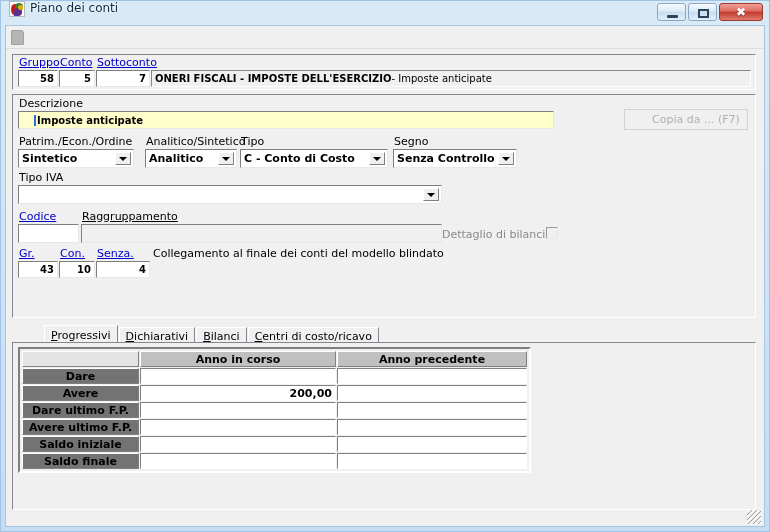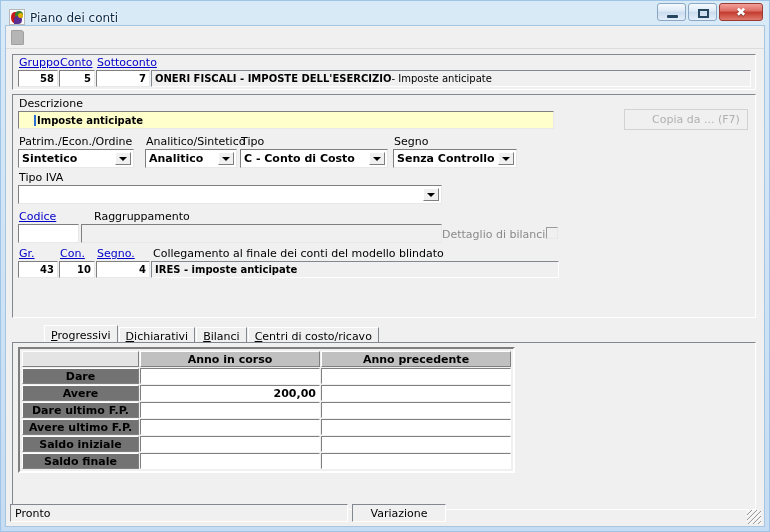--- a/index.html
+++ b/index.html
@@ -16,21 +16,21 @@
     position: absolute; left: 0; top: 0;
     width: 770px; height: 532px;
     box-sizing: border-box;
     background: linear-gradient(to bottom, #d9eaf7 0%, #cfe3f5 50%, #c5dcf2 100%);
     border: 1px solid #9ec5e8;
     padding: 0 4px 4px 4px;
   }
   
   .titlebar {
     height: 24px;
-    display: flex; align-items: flex-end;
+    display: flex; align-items: flex-start;
     padding-left: 4px;
     position: relative;
   }
   .app-icon {
     width: 16px; height: 16px;
     margin-right: 5px;
     position: relative;
     background: #ffffff;
     border: 1px solid #b8b8b8;
     box-sizing: border-box;
@@ -330,36 +330,35 @@
         <span class="arrow"></span>
       </div>
 
       <span class="lbl" style="position:absolute; left:6px; top:76px;">Tipo IVA</span>
       <div class="combo" style="position:absolute; left:5px; top:90px; width:424px; height:19px;">
         <span></span>
         <span class="arrow"></span>
       </div>
 
       <span class="lnk" style="position:absolute; left:6px; top:115px;">Codice</span>
-      <span class="lbl" style="position:absolute; left:81px; top:115px;">Raggruppamento</span>
+      <span class="lbl" style="position:absolute; left:69px; top:115px;text-decoration:underline;">Raggruppamento</span>
       <div class="field" style="position:absolute; left:5px; top:129px; width:61px; height:19px;"></div>
       <div class="field disabled" style="position:absolute; left:68px; top:129px; width:361px; height:19px;"></div>
 
       <span class="lbl dim" style="position:absolute; left:429px; top:133px;">Dettaglio di bilancio</span>
       <span class="chk" style="position:absolute; left:533px; top:132px;"></span>
 
       <span class="lnk" style="position:absolute; left:6px; top:152px;">Gr.</span>
       <span class="lnk" style="position:absolute; left:47px; top:152px;">Con.</span>
-      <span class="lnk" style="position:absolute; left:84px; top:152px;">Segno.</span>
+      <span class="lnk" style="position:absolute; left:84px; top:152px;">Senza.</span>
       <span class="lbl" style="position:absolute; left:140px; top:152px;">Collegamento al finale dei conti del modello blindato</span>
 
       <div class="field num" style="position:absolute; left:5px; top:166px; width:40px; height:17px;">43</div>
       <div class="field num" style="position:absolute; left:46px; top:166px; width:36px; height:17px;">10</div>
       <div class="field num" style="position:absolute; left:83px; top:166px; width:54px; height:17px;">4</div>
-      <div class="field" style="position:absolute; left:138px; top:166px; width:408px; height:17px; background:#f0f0f0; border-color:#828790 #ffffff #ffffff #828790; font-weight:bold;">IRES - imposte anticipate</div>
     </div>
 
     <div class="tabstrip" style="left:14px; top:299px;">
       <div class="tab active">
           <span><u>P</u><span>rogressivi</span></span>
         </div>
       <div class="tab">
           <span><u>D</u><span>ichiarativi</span></span>
         </div>
       <div class="tab">
@@ -369,21 +368,21 @@
           <span><u>C</u><span>entri di costo/ricavo</span></span>
         </div>
     </div>
 
     <div class="box" style="left:6px; top:316px; width:744px; height:168px; background:#f0f0f0;">
       <div style="position:absolute; left:5px; top:4px; border:2px solid; border-color:#7f7f7f #ffffff #ffffff #7f7f7f; background:#f0f0f0; padding:1px;">
         <table class="grid">
           <tbody>
               <tr>
             <td class="corner" style="width:117px;"></td>
-            <td class="hdr" style="width:180px;">Anno in corso</td>
+            <td class="hdr" style="width:196px;">Anno in corso</td>
             <td class="hdr" style="width:190px;">Anno precedente</td>
           </tr>
           <tr>
             <td class="rowhdr">Dare</td>
             <td class="cell"></td>
             <td class="cell"></td>
           </tr>
           <tr>
             <td class="rowhdr">Avere</td>
             <td class="cell">200,00</td>
@@ -407,19 +406,15 @@
           <tr>
             <td class="rowhdr">Saldo finale</td>
             <td class="cell"></td>
             <td class="cell"></td>
           </tr>
         </tbody>
           </table>
       </div>
     </div>
 
-    <div class="statusbar">
-      <div class="status-pane" style="width:338px;">Pronto</div>
-      <div class="status-pane" style="width:94px; justify-content:center;">Variazione</div>
-    </div>
     <span class="grip"></span>
   </div>
 </div>
 
 </body></html>

